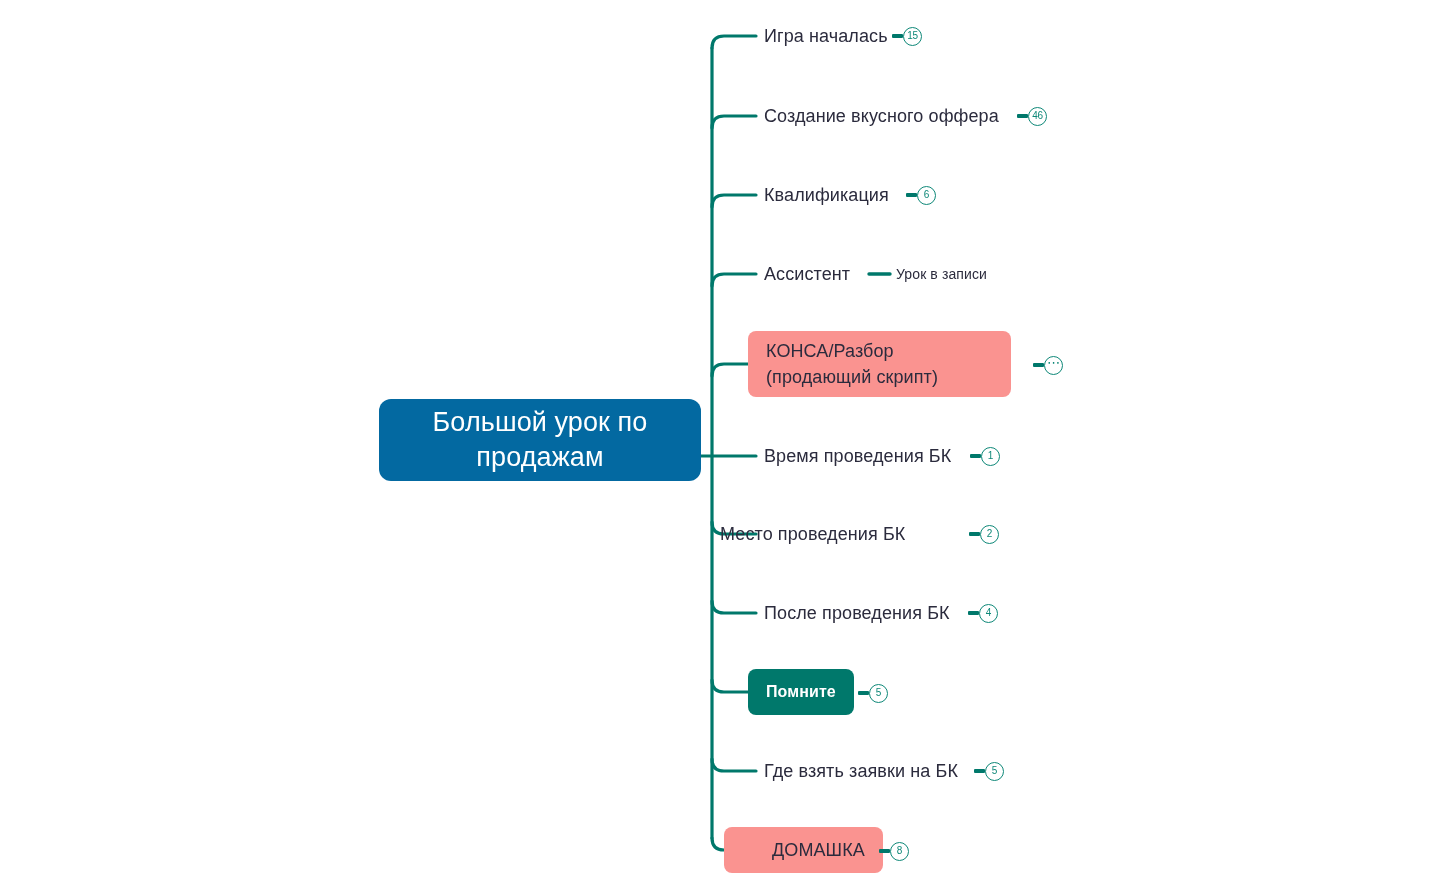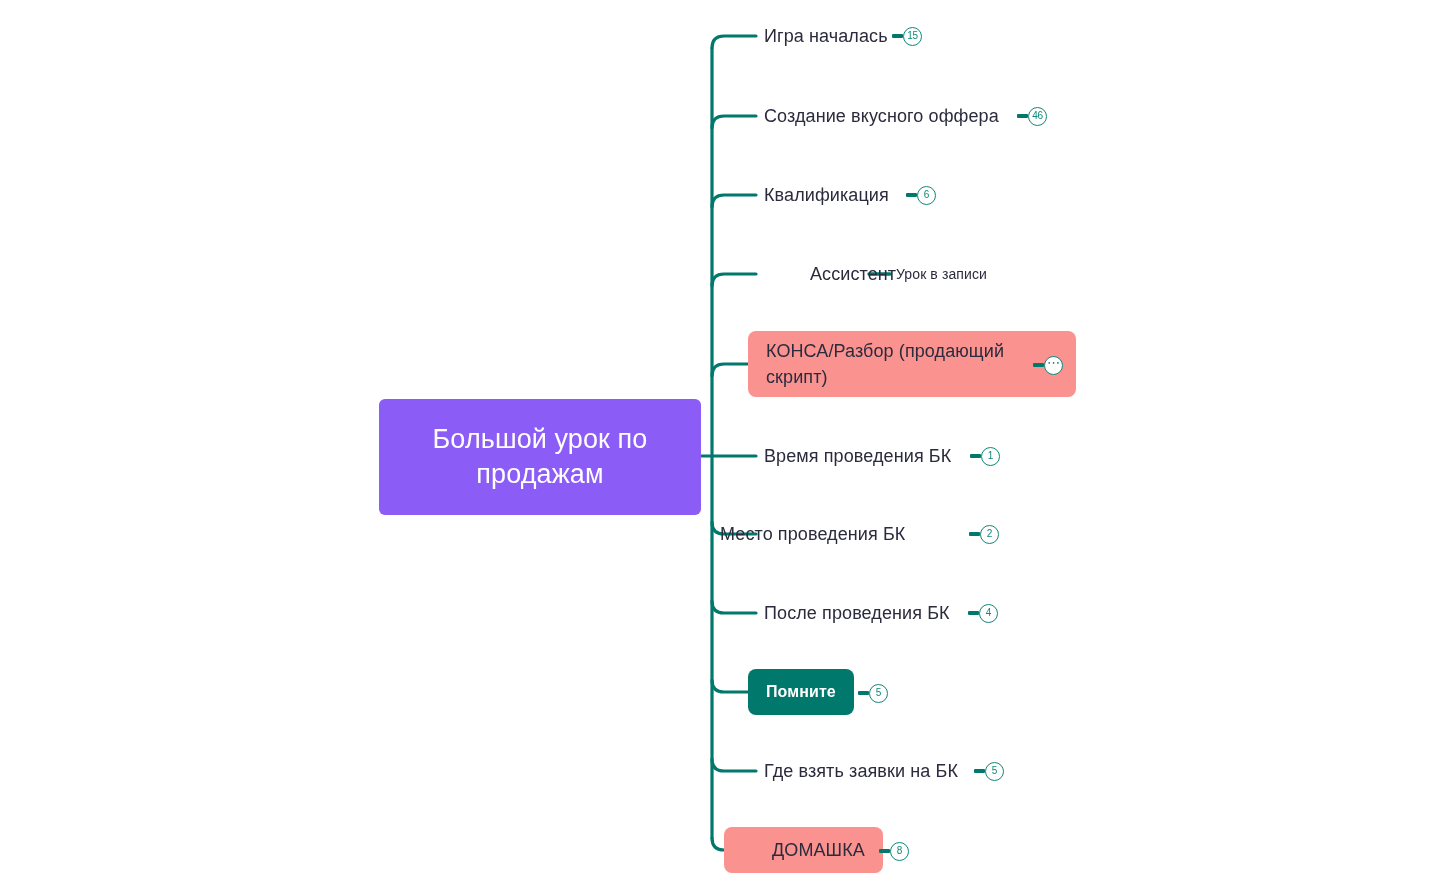--- a/index.html
+++ b/index.html
@@ -29,23 +29,23 @@
     height: 888px;
     pointer-events: none;
   }
 
   
   .root-node {
     position: absolute;
     left: 379px;
     top: 399px;
     width: 322px;
-    height: 116px;
-    background: #8b5cf6;
-    border-radius: 6px;
+    height: 82px;
+    background: #0369a1;
+    border-radius: 12px;
     display: flex;
     align-items: center;
     justify-content: center;
     box-sizing: border-box;
     padding: 6px 18px;
   }
   .root-node .root-label {
     color: #ffffff;
     font-size: 27px;
     line-height: 1.28;
@@ -94,21 +94,21 @@
     height: 46px;
   }
   .node.boxed.pink .label {
     color: #2B2B3D;
     font-weight: 400;
   }
   .node.boxed.pink.multiline {
     height: 66px;
     align-items: center;
     white-space: normal;
-    width: 328px;
+    width: 263px;
   }
   .node.boxed.pink.multiline .label {
     line-height: 1.45;
     font-size: 18px;
     display: block;
   }
 
   
   .child-node {
     position: absolute;
@@ -205,21 +205,21 @@
   </div>
 
   <div class="node plain" style="left:764px; top:180px;">
     <span class="label">Квалификация</span>
   </div>
   <div class="badge-wrap" style="left:906px; top:184px;">
     <span class="badge-stub"></span>
     <span class="badge">6</span>
   </div>
 
-  <div class="node plain" style="left:764px; top:259px;margin-left:46px;">
+  <div class="node plain" style="left:764px; top:259px;">
     <span class="label">Ассистент</span>
   </div>
   <div class="child-node" style="left:896px; top:263px;">
     <span class="label">Урок в записи</span>
   </div>
 
   <div class="node boxed pink multiline" style="left:748px; top:331px;">
     <span class="label">КОНСА/Разбор (продающий скрипт)</span>
   </div>
   <div class="badge-wrap" style="left:1033px; top:354px;">

